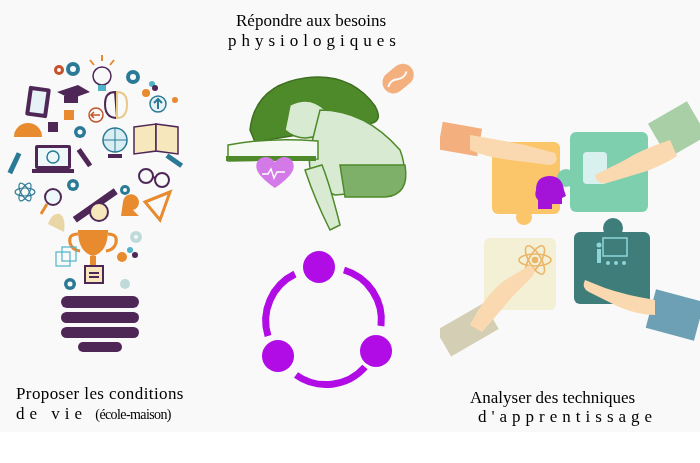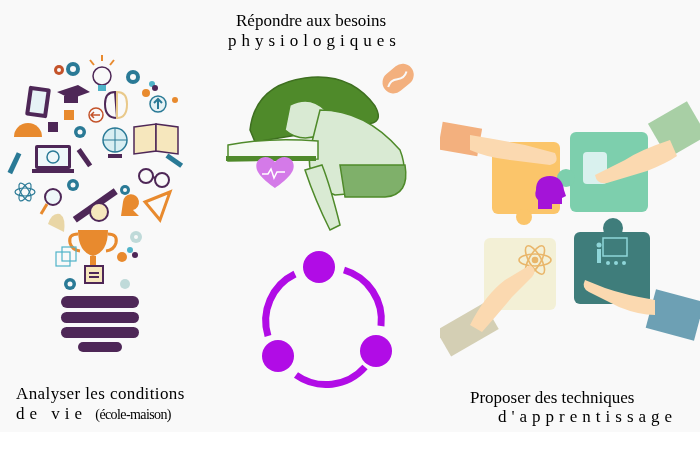--- a/index.html
+++ b/index.html
@@ -11,28 +11,28 @@
   svg { position:absolute; }
 </style>
 </head>
 <body>
 
 <div class="canvas"></div>
 
 <div class="label" style="left:236px; top:10px;">Répondre aux besoins</div>
 <div class="label spaced" style="left:228px; top:30px;">physiologiques</div>
 
-<div class="label" style="left:16px; top:383px; letter-spacing:0.4px;">Analyser les conditions</div>
+<div class="label" style="left:16px; top:383px; letter-spacing:0.4px;">Proposer les conditions</div>
 <div class="label" style="left:16px; top:403px;">
   <span class="spaced">de vie</span>
   <span class="small" style="margin-left:4px;">(école-maison)</span>
 </div>
 
-<div class="label" style="left:470px; top:387px;">Proposer des techniques</div>
-<div class="label spaced" style="left:498px; top:406px;">d'apprentissage</div>
+<div class="label" style="left:470px; top:387px;">Analyser des techniques</div>
+<div class="label spaced" style="left:478px; top:406px;">d'apprentissage</div>
 
 <svg width="210" height="300" viewBox="0 0 210 300" style="left:0; top:52px;">
 
   <g fill="#c4532a">
       <circle cx="59" cy="18" r="5"></circle>
       <circle cx="59" cy="18" r="2" fill="#f9f9f9"></circle>
     </g>
   <g fill="#2a7a96">
       <circle cx="73" cy="17" r="7"></circle>
       <circle cx="73" cy="17" r="3" fill="#f9f9f9"></circle>

